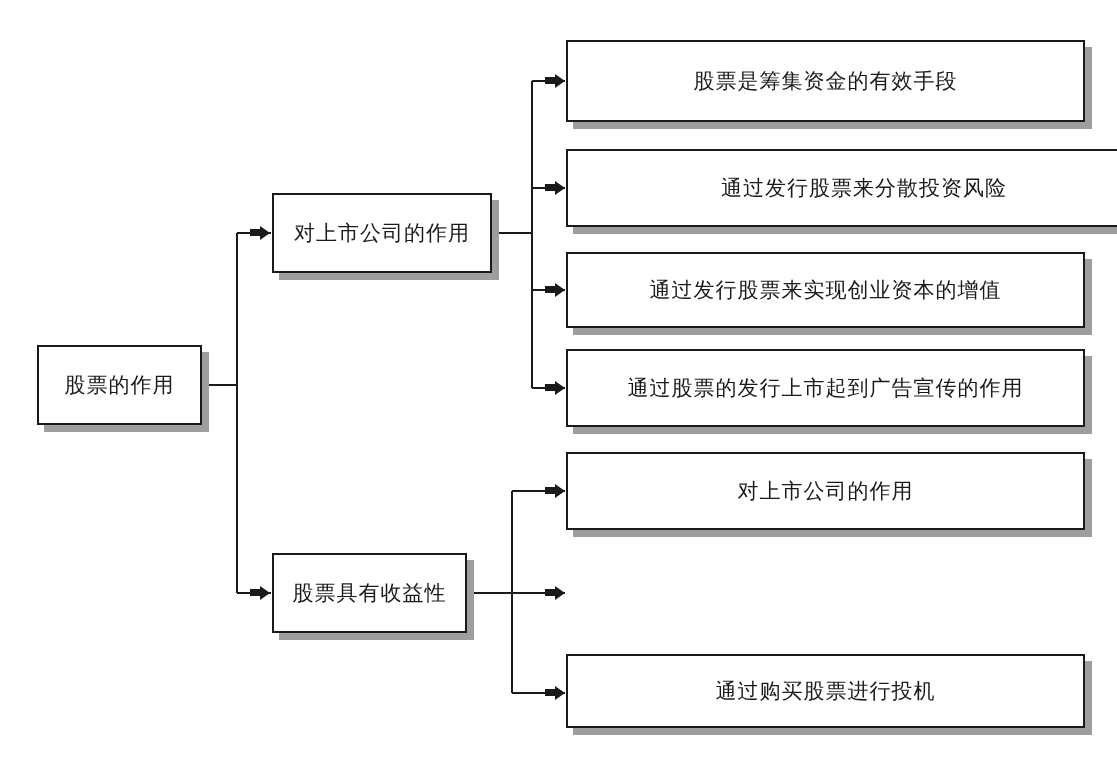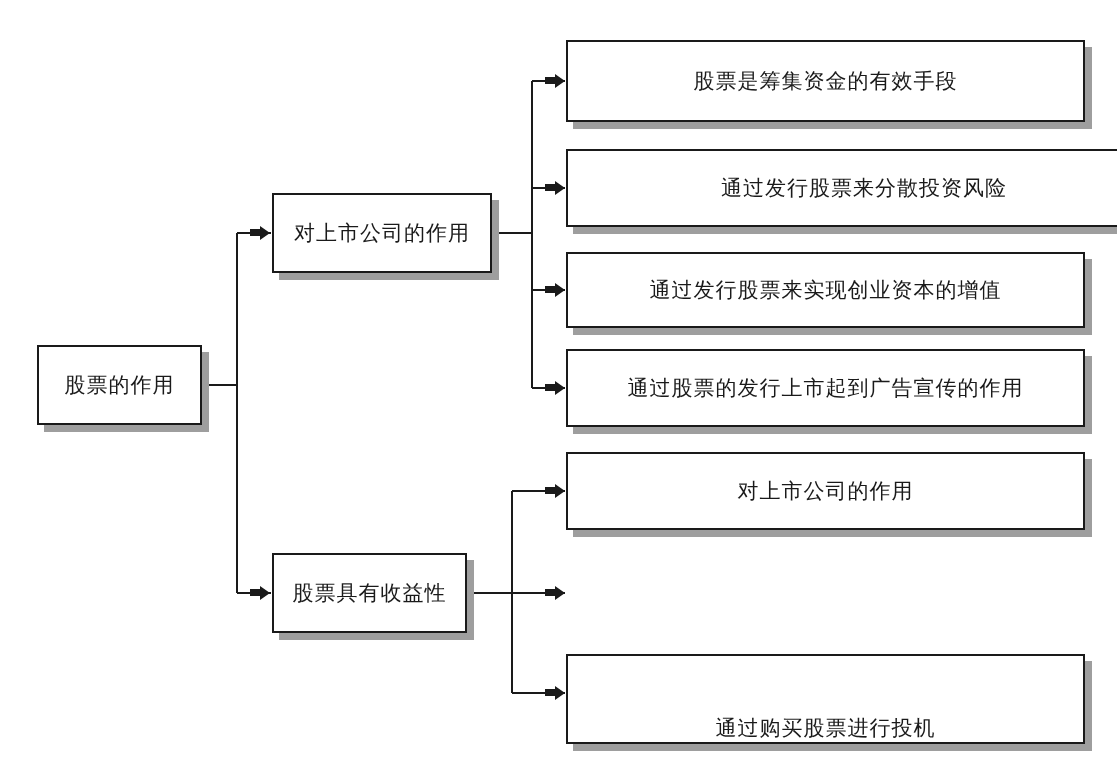--- a/index.html
+++ b/index.html
@@ -133,17 +133,17 @@
 
   <div class="node" style="left:566px; top:349px; width:519px; height:78px;">
     <span>通过股票的发行上市起到广告宣传的作用</span>
   </div>
 
   <div class="node" style="left:566px; top:452px; width:519px; height:78px;">
     <span>对上市公司的作用</span>
   </div>
 
 
-  <div class="node" style="left:566px; top:654px; width:519px; height:90px;align-items:flex-end;">
+  <div class="node" style="left:566px; top:654px; width:519px; height:74px;">
     <span>通过购买股票进行投机</span>
   </div>
 
 </div>
 
 </body></html>

